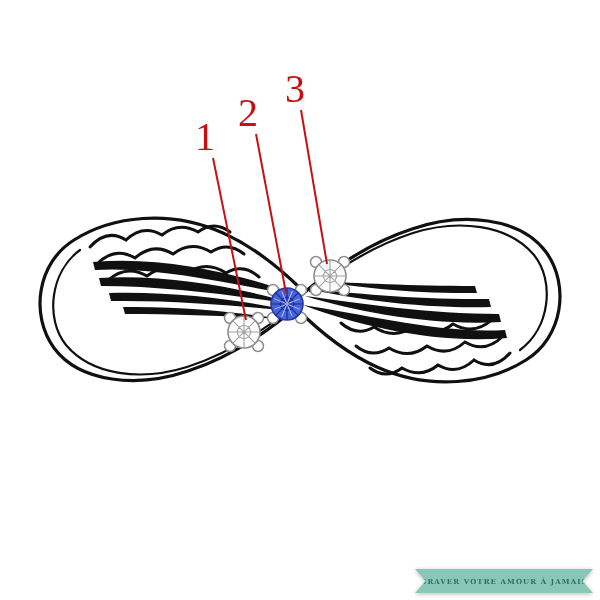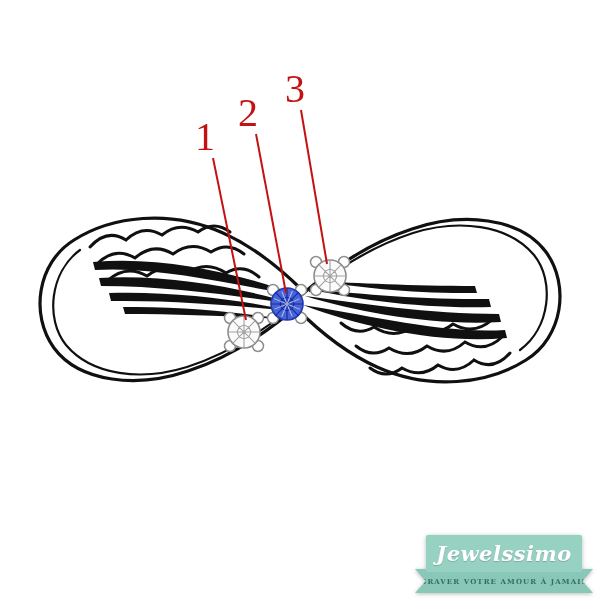--- a/index.html
+++ b/index.html
@@ -106,19 +106,16 @@
     <line stroke-width="2" x1="213" y1="158" x2="246" y2="320" stroke="#c41212"></line>
     <line stroke-width="2" x1="256" y1="134" x2="286" y2="293" stroke="#c41212"></line>
     <line stroke-width="2" x1="301" y1="110" x2="327" y2="264" stroke="#c41212"></line>
     <text x="205" y="150" fill="#c41212">1</text>
     <text x="248" y="126" fill="#c41212">2</text>
     <text x="295" y="102" fill="#c41212">3</text>
   </g>
 </svg>
 
 <div class="badge">
-  <div class="badge-band">
-    <span class="brand">Jewelssimo</span>
-  </div>
   <div class="badge-strip">
     <span class="tagline">♥ GRAVER VOTRE AMOUR À JAMAIS ♥</span>
   </div>
 </div>
 
 </body></html>

